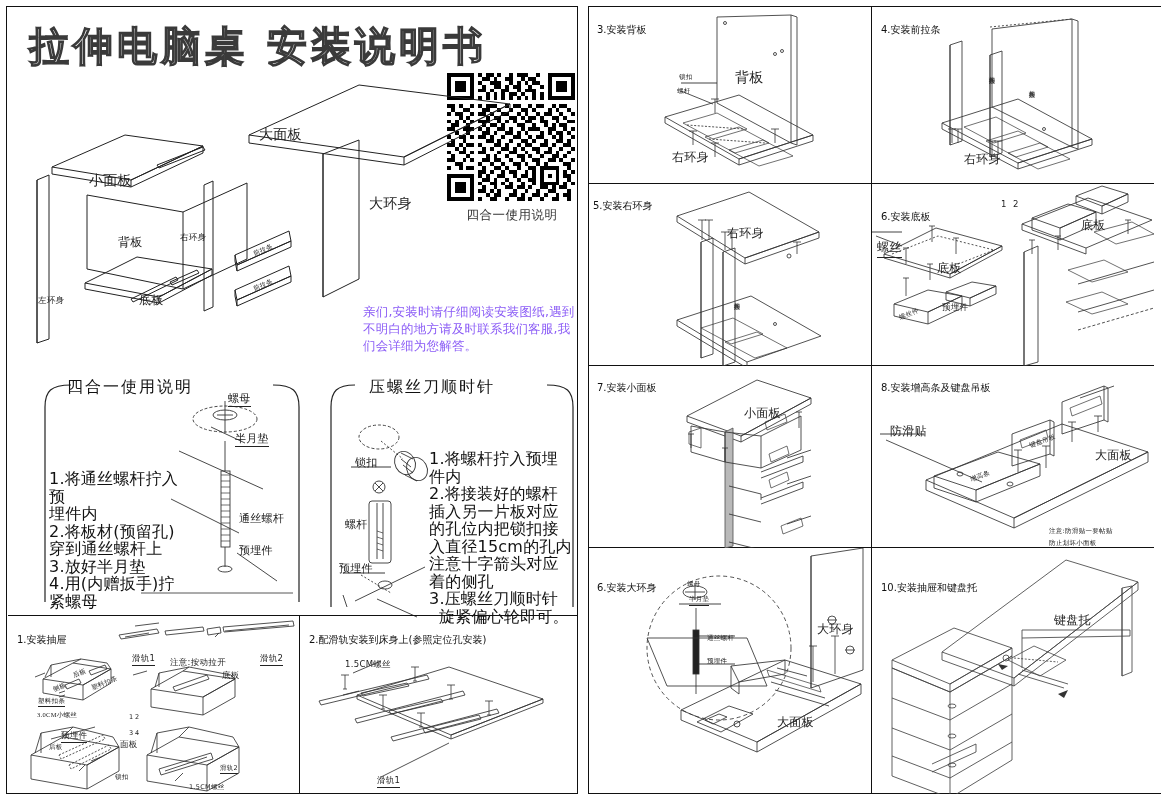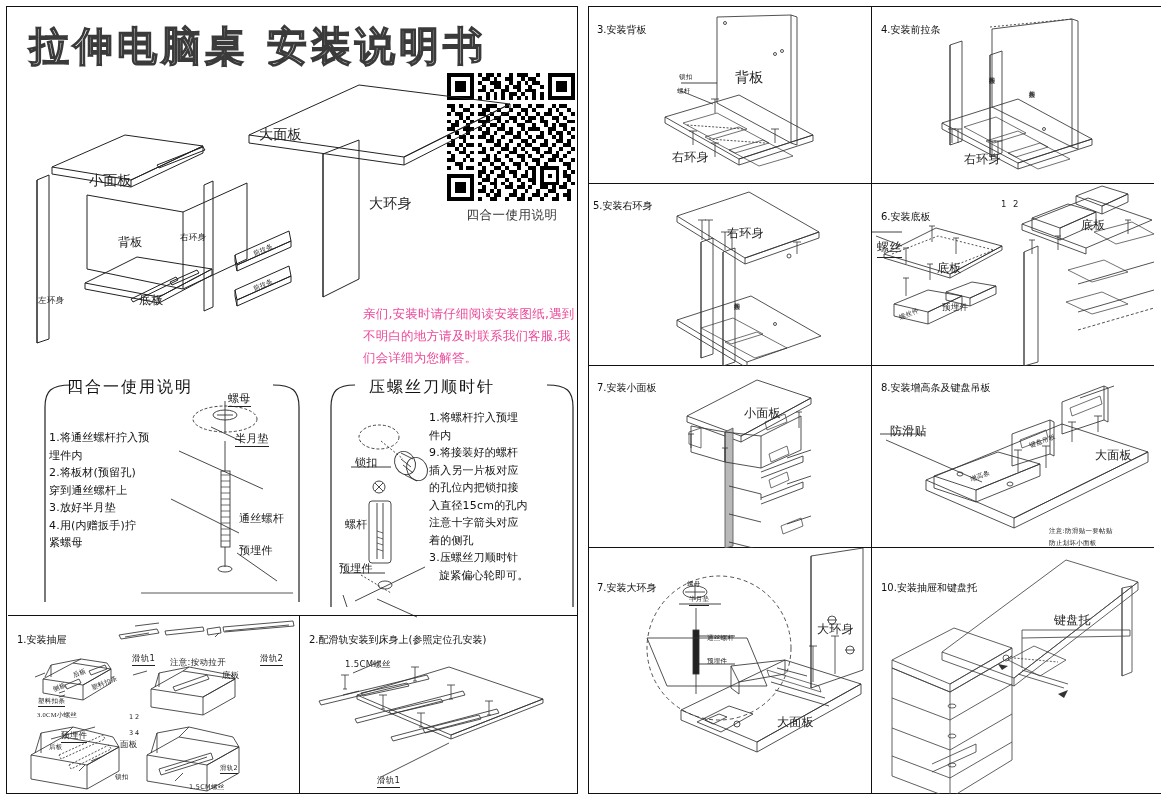--- a/index.html
+++ b/index.html
@@ -36,28 +36,28 @@
   .lbl.xs{font-size:6.5px;}
   .lbl.big{font-size:14px;}
   .lbl.mid{font-size:12px;}
   .lbl.ul{text-decoration:none;border-bottom:1px solid #222;padding-bottom:1px;}
 
   .steptitle{position:absolute;font-size:10px;color:#111;white-space:nowrap;}
 
   
   .note{
     position:absolute;left:356px;top:296px;width:218px;
-    font-size:12.5px;line-height:22px;color:#ec4899;letter-spacing:.2px;
+    font-size:12.5px;line-height:17px;color:#8b5cf6;letter-spacing:.2px;
   }
 
   
   .inst-box{position:absolute;box-sizing:border-box;}
   .inst-box .bracket{position:absolute;inset:0;}
   .inst-title{position:absolute;font-size:16px;color:#111;letter-spacing:2px;white-space:nowrap;}
-  .inst-body{position:absolute;font-size:11px;line-height:17.5px;color:#111;letter-spacing:.2px;}
+  .inst-body{position:absolute;font-size:16px;line-height:17.5px;color:#111;letter-spacing:.2px;margin-top:41px;}
 
   .box4{left:24px;top:364px;width:282px;height:245px;}
   .box2{left:314px;top:364px;width:262px;height:250px;}
 
   svg{display:block;}
   .drw{position:absolute;left:0;top:0;pointer-events:none;}
 </style>
 </head>
 <body>
 
@@ -500,21 +500,21 @@
 
     <div class="inst-box box2">
       <svg class="bracket" width="262" height="250">
         <path d="M34,14 C16,14 10,20 10,36 L10,236" fill="none" stroke="#222" stroke-width="1.2"></path>
         <path d="M226,14 C246,14 252,20 252,36 L252,236" fill="none" stroke="#222" stroke-width="1.2"></path>
       </svg>
       <div class="inst-title" style="left:48px;top:6px;">压螺丝刀顺时针</div>
       <div class="inst-body" style="left:108px;top:38px;width:150px;">
         <div>1.将螺杆拧入预埋</div>
         <div>件内</div>
-        <div>9.将接装好的螺杆</div>
+        <div>2.将接装好的螺杆</div>
         <div>插入另一片板对应</div>
         <div>的孔位内把锁扣接</div>
         <div>入直径15cm的孔内</div>
         <div>注意十字箭头对应</div>
         <div>着的侧孔</div>
         <div>3.压螺丝刀顺时针</div>
         <div style="padding-left:10px;">旋紧偏心轮即可。</div>
       </div>
 
       <svg class="bracket" width="262" height="250">
@@ -912,21 +912,21 @@
         <path d="M8,68 L52,68" stroke="#222"></path>
       </g>
     </svg>
     <div class="lbl mid" style="left:301px;top:416px;">防滑贴</div>
     <div class="lbl xs" style="left:440px;top:430px;transform:rotate(-20deg);">键盘吊板</div>
     <div class="lbl mid" style="left:506px;top:440px;">大面板</div>
     <div class="lbl xs" style="left:381px;top:465px;transform:rotate(-20deg);">增高条</div>
     <div class="lbl xs" style="left:460px;top:518px;white-space:pre;line-height:12px;">注意:防滑贴一要帖贴
 防止划坏小面板</div>
 
-    <div class="steptitle" style="left:8px;top:574px;">7.安装大环身</div>
+    <div class="steptitle" style="left:8px;top:574px;">6.安装大环身</div>
     <svg class="drw" width="282" height="246" style="left:0;top:541px;">
       <g fill="none" stroke="#333" stroke-width="0.85">
 
         <circle cx="130" cy="100" r="72" stroke-dasharray="4,3"></circle>
 
         <ellipse cx="106" cy="44" rx="12" ry="6"></ellipse>
         <line x1="106" y1="36" x2="106" y2="52"></line>
         <line x1="96" y1="44" x2="116" y2="44"></line>
 
         <path d="M90,56 L132,56" stroke="#222"></path>

